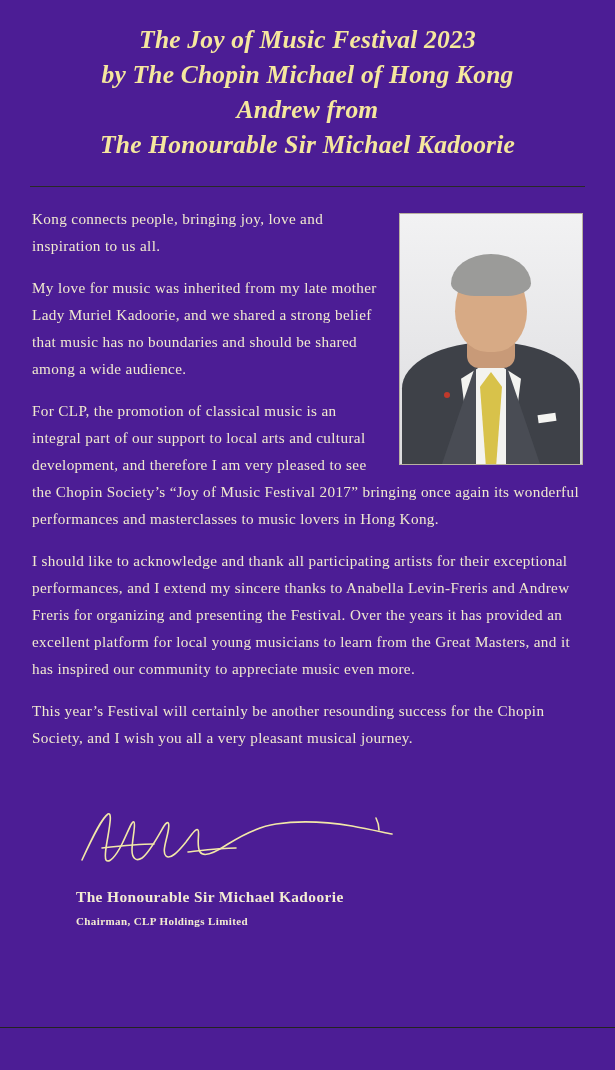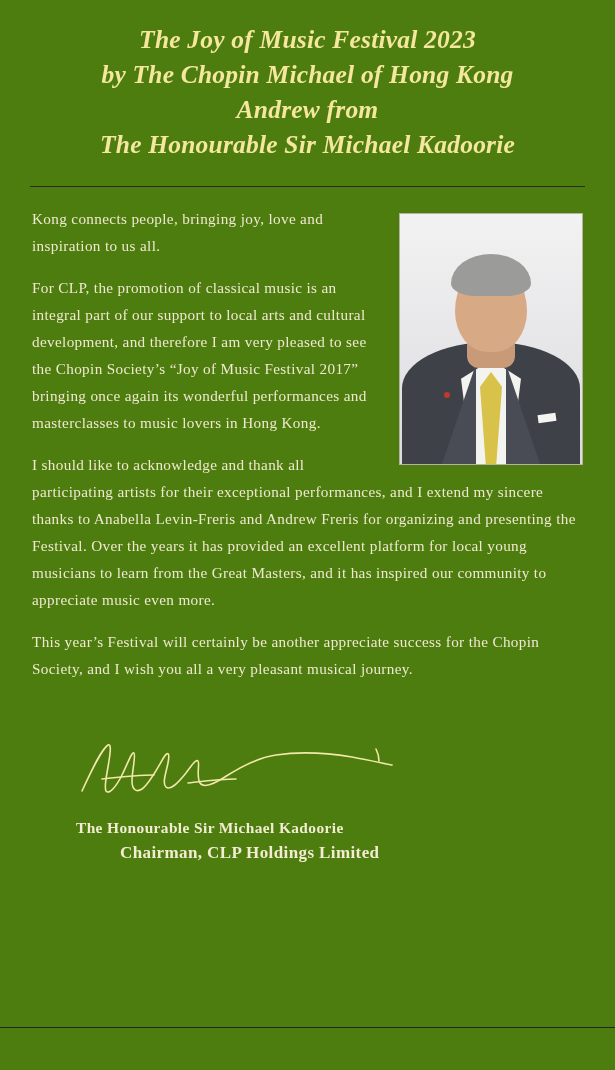--- a/index.html
+++ b/index.html
@@ -4,21 +4,21 @@
 <style>
   html, body {
     margin: 0;
     padding: 0;
     background: #0a0a0a;
   }
   .page {
     position: relative;
     width: 615px;
     height: 1070px;
-    background: #4d7c0f;
+    background: #4c1d95;
     overflow: hidden;
     font-family: "Liberation Serif", serif;
   }
   .header {
     padding: 22px 30px 0 30px;
     text-align: center;
   }
   .header-line {
     color: #f5e79e;
     font-family: "Liberation Serif", serif;
@@ -148,25 +148,24 @@
     font-family: "Liberation Serif", serif;
     font-weight: bold;
     font-size: 15.4px;
     line-height: 25px;
     letter-spacing: 0.4px;
     color: #f3ecd2;
   }
   .sig-title {
     font-family: "Liberation Serif", serif;
     font-weight: bold;
-    font-size: 17px;
+    font-size: 11px;
     line-height: 25px;
     letter-spacing: 0.4px;
     color: #f3ecd2;
-    margin-left: 44px;
   }
   .bottom-rule {
     position: absolute;
     left: 0; right: 0;
     bottom: 42px;
     height: 1px;
     background: #242420;
   }
 </style>
 </head>
@@ -192,23 +191,24 @@
       <div class="lapelL"></div>
       <div class="lapelR"></div>
       <div class="neck"></div>
       <div class="head"></div>
       <div class="hair"></div>
       <div class="pocket"></div>
       <div class="pin"></div>
     </div>
 
     <p class="para">Kong connects people, bringing joy, love and inspiration to us all.</p>
+    <p class="para">My love for music was inherited from my late mother Lady Muriel Kadoorie, and we shared a strong belief that music has no boundaries and should be shared among a wide audience.</p>
     <p class="para">For CLP, the promotion of classical music is an integral part of our support to local arts and cultural development, and therefore I am very pleased to see the Chopin Society’s “Joy of Music Festival 2017” bringing once again its wonderful performances and masterclasses to music lovers in Hong Kong.</p>
     <p class="para">I should like to acknowledge and thank all participating artists for their exceptional performances, and I extend my sincere thanks to Anabella Levin-Freris and Andrew Freris for organizing and presenting the Festival. Over the years it has provided an excellent platform for local young musicians to learn from the Great Masters, and it has inspired our community to appreciate music even more.</p>
-    <p class="para">This year’s Festival will certainly be another appreciate success for the Chopin Society, and I wish you all a very pleasant musical journey.</p>
+    <p class="para">This year’s Festival will certainly be another resounding success for the Chopin Society, and I wish you all a very pleasant musical journey.</p>
 
     <div class="signature-block">
       <svg class="signature" viewBox="0 0 320 70">
         <g fill="none" stroke="#f2e8a8" stroke-width="1.6" stroke-linecap="round">
           <path d="M6,56 C18,30 26,14 32,10 C36,8 34,20 32,32 C30,44 28,52 30,56 C33,60 40,52 46,40 C52,28 56,16 58,18 C60,20 56,36 56,46 C56,54 60,58 66,54 C74,48 82,32 88,22 C92,16 94,18 92,28 C90,38 86,48 90,52 C94,56 102,48 110,38 C116,30 120,24 122,26 C124,28 120,42 124,48 C128,54 140,48 152,40 C168,30 186,22 200,20 C226,16 252,18 276,22 C292,25 306,28 316,30"></path>
           <path d="M26,44 C44,42 62,40 78,40"></path>
           <path d="M112,48 C130,46 146,44 160,44"></path>
           <path d="M300,14 C302,18 303,22 303,26"></path>
         </g>
       </svg>

